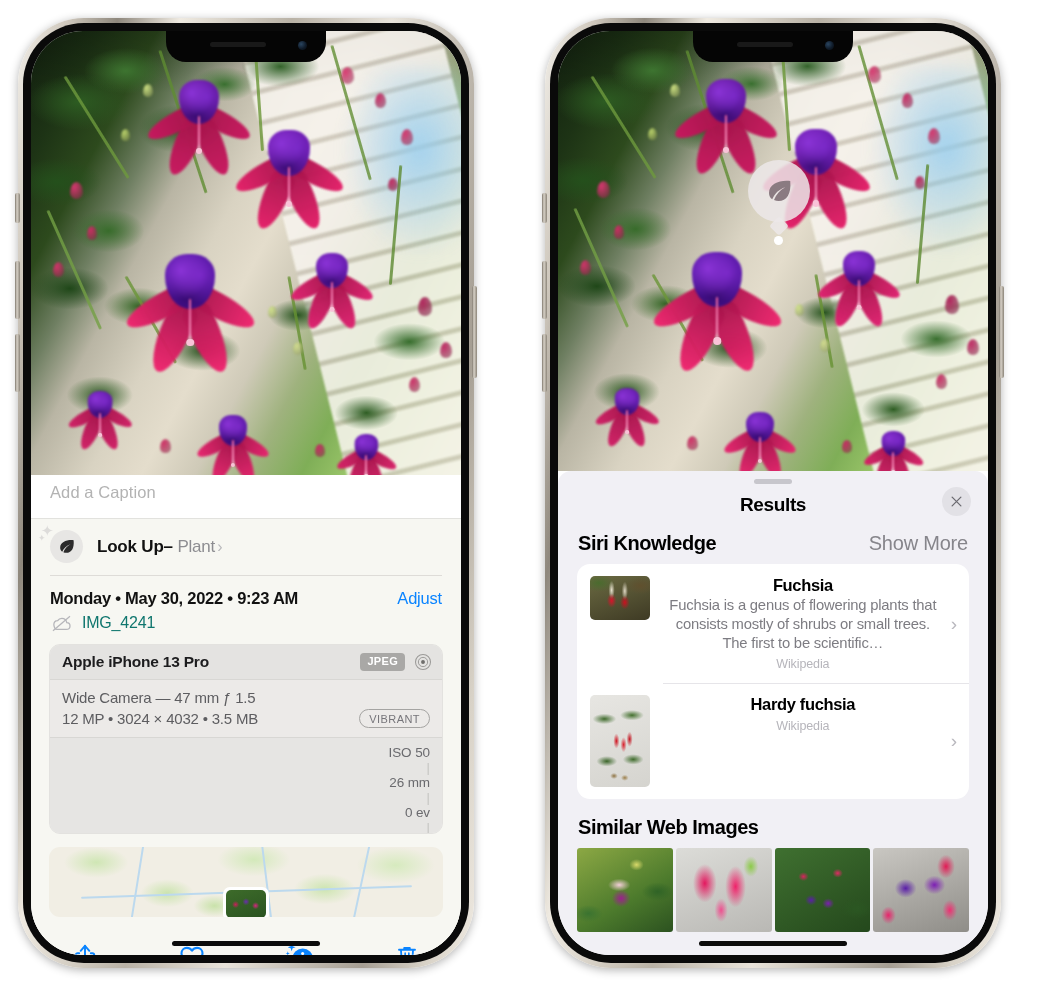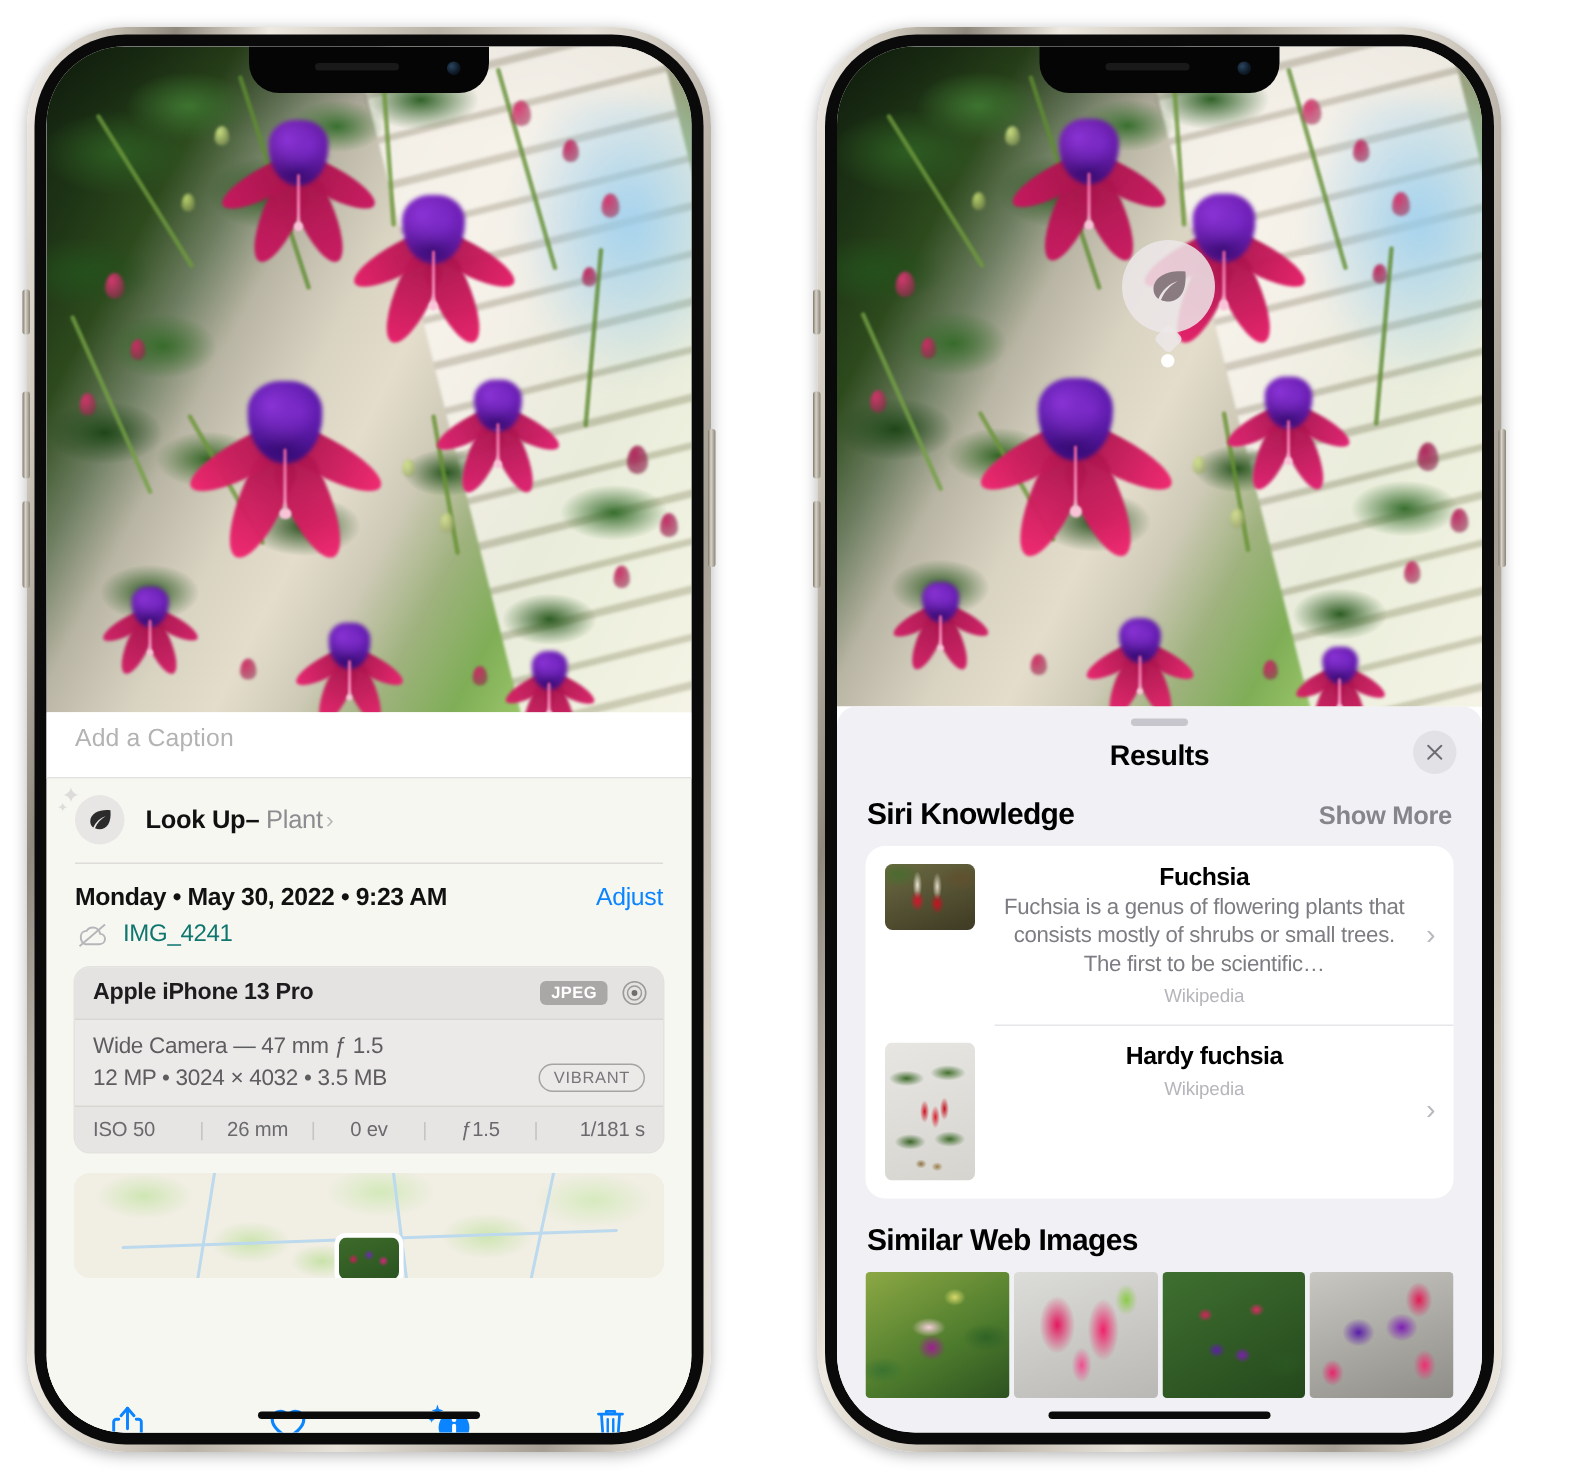--- a/index.html
+++ b/index.html
@@ -160,42 +160,42 @@
   .meta-date { font-size: 16.5px; font-weight: 700; color: #111; letter-spacing: -.25px; }
   .meta-adjust { margin-left: auto; font-size: 16.5px; color: #0a84ff; letter-spacing: -.2px; }
   .fname-row { display: flex; align-items: center; gap: 9px; padding: 4px 19px 12px 19px; }
   .fname { font-size: 16px; color: #0f766e; letter-spacing: -.2px; }
 
   .cam-card {
     margin: 0 18px; border-radius: 11px; overflow: hidden;
     background: #ededeb; border: .5px solid #e3e2df;
   }
   .cam-head {
-    display: flex; align-items: center; padding: 8px 10px 8px 12px;
+    display: flex; padding: 8px 10px 8px 12px;
     background: #e4e3e1; border-bottom: .5px solid #d8d7d4;
   }
   .cam-model { font-size: 15.5px; font-weight: 700; color: #1c1c1e; letter-spacing: -.2px; }
   .pill-jpeg {
     margin-left: auto; background: #a9a8a6; color: #fff;
     font-size: 11px; font-weight: 600; letter-spacing: .3px;
     padding: 2px 7px; border-radius: 4px;
   }
   .aperture-ic { margin-left: 9px; width: 18px; height: 18px; }
   .cam-body { padding: 9px 12px 9px 12px; background: #eceae8; }
   .cam-line1 { font-size: 15px; color: #5d5d60; letter-spacing: -.2px; }
   .cam-line2row { display: flex; align-items: center; margin-top: 3px; }
   .cam-line2 { font-size: 15px; color: #5d5d60; letter-spacing: -.2px; }
   .pill-vibrant {
     margin-left: auto; border: 1px solid #a5a4a2; color: #76757a;
     font-size: 11px; font-weight: 500; letter-spacing: .45px;
     padding: 2.5px 9px; border-radius: 11px;
   }
   .exif-row {
     display: flex; align-items: flex-end; padding: 7px 12px 8px 12px;
-    background: #e6e5e3; border-top: .5px solid #d8d7d4;
+    background: #e6e5e3; border-top: .5px solid #d8d7d4; flex-direction: column;
   }
   .exif-row .ex { flex: 1; text-align: center; font-size: 13.5px; color: #6a6a6e; letter-spacing: -.1px; }
   .exif-row .ex:first-child { text-align: left; }
   .exif-row .ex:last-child { text-align: right; }
   .exif-sep { color: #c5c4c2; font-size: 13px; }
 
   .map-card {
     margin: 13px 18px 0 18px; height: 70px; border-radius: 11px; overflow: hidden;
     position: relative; flex: none;
   }
@@ -245,21 +245,21 @@
   .grabber { width: 38px; height: 5px; border-radius: 3px; background: #c7c6cc; margin: 8px auto 0 auto; }
   .res-head { position: relative; padding: 10px 0 16px 0; }
   .res-title { text-align: center; font-size: 19px; font-weight: 700; color: #000; letter-spacing: -.35px; }
   .close-btn {
     position: absolute; right: 17px; top: 3px;
     width: 29px; height: 29px; border-radius: 50%;
     background: #e2e1e6; display: flex; align-items: center; justify-content: center;
   }
   .sec-head { display: flex; align-items: baseline; padding: 0 20px 9px 20px; }
   .sec-title { font-size: 20px; font-weight: 700; color: #000; letter-spacing: -.45px; }
-  .sec-action { margin-left: auto; font-size: 17px; color: #86858b; letter-spacing: -.2px; font-weight: bold; }
+  .sec-action { margin-left: auto; font-size: 20px; color: #86858b; letter-spacing: -.2px; }
   .know-card { margin: 0 19px; background: #fff; border-radius: 13px; overflow: hidden; }
   .know-item { display: flex; padding: 12px 12px 12px 13px; position: relative; align-items: flex-start; }
   .know-item + .know-item::before {
     content: ""; position: absolute; left: 86px; right: 0; top: 0; height: .5px; background: #e6e5e9;
   }
   .thumb { flex: none; border-radius: 5px; overflow: hidden; }
   .thumb-a { width: 60px; height: 44px;
     background:
       radial-gradient(ellipse 6px 9px at 36% 56%, #d8132a 0%, rgba(216,19,42,0) 78%),
       radial-gradient(ellipse 6px 9px at 58% 60%, #c9101f 0%, rgba(201,16,31,0) 78%),

